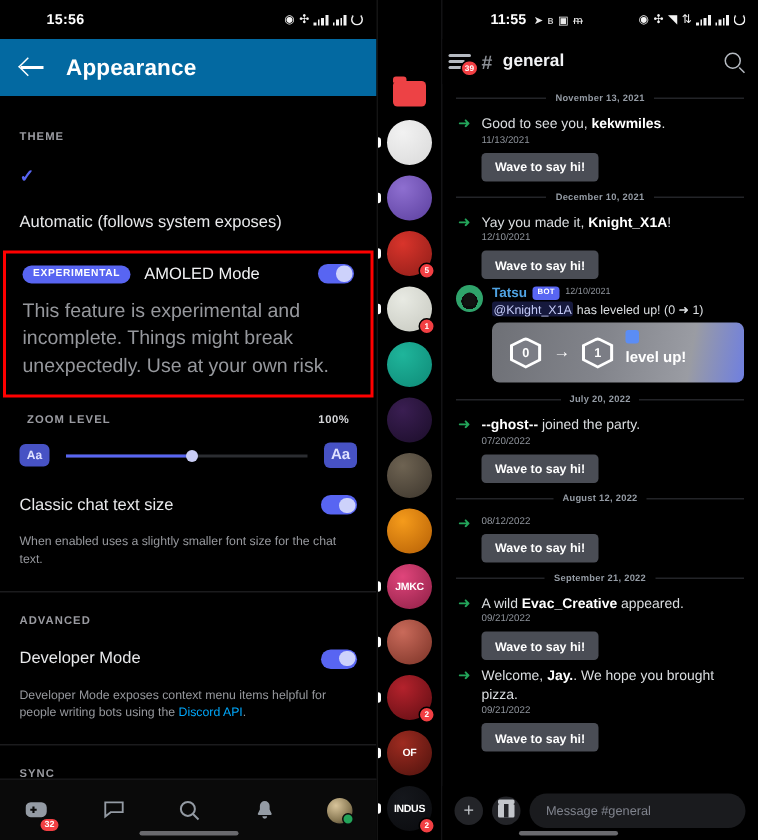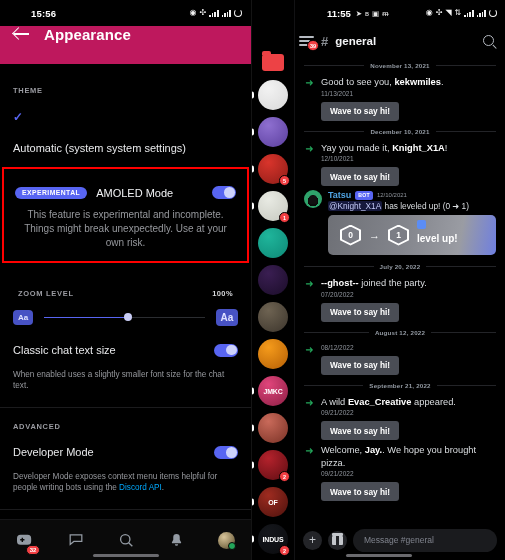--- a/index.html
+++ b/index.html
@@ -14,41 +14,41 @@
   .sb-time { font-size:9.5px; font-weight:700; letter-spacing:.2px; margin-left:22px; }
   .sb-right { margin-left:auto; display:flex; align-items:center; gap:3px; }
   .sb-ic { font-size:8px; color:#f2f2f2; line-height:1; }
   .bars { display:flex; align-items:flex-end; gap:1px; height:8px; }
   .bars i { display:block; width:1.6px; background:#f2f2f2; }
   .bars i:nth-child(1){height:2.5px}.bars i:nth-child(2){height:4px}
   .bars i:nth-child(3){height:5.5px}.bars i:nth-child(4){height:7px}
   .ring { width:8px;height:8px;border:1.3px solid #f2f2f2;border-radius:50%;
           border-top-color:transparent; }
 
-  .appbar { height:38px; display:flex; align-items:flex-start; gap:14px; padding:0 14px; background:#be185d; }
+  .appbar { height:38px; display:flex; align-items:center; gap:14px; padding:0 14px; background:#0369a1; }
   .back { width:16px;height:16px;position:relative;cursor:pointer; }
   .back::before{content:"";position:absolute;left:0;top:7.2px;width:15px;height:1.6px;background:#fff;}
   .back::after{content:"";position:absolute;left:0;top:3.4px;width:8px;height:8px;
                border-left:1.6px solid #fff;border-bottom:1.6px solid #fff;transform:rotate(45deg);}
   .appbar h1 { font-size:15px; font-weight:700; color:#fff; letter-spacing:.1px; }
 
   .scroll { height:496px; overflow:hidden; background:#000; }
   .gap { height:14px; }
   .sect-label { font-size:7.5px; font-weight:700; letter-spacing:.7px; color:#9a9ba1; padding:8px 13px 6px; }
   .row { padding:9px 13px; display:flex; align-items:center; cursor:pointer; }
   .row .lbl { font-size:11px; color:#e8e9eb; flex:1; }
   .check { color:#5865f2; font-size:12px; font-weight:700; }
   .divider { height:1px; background:#1b1b1d; margin:6px 0; }
 
-  .hl-box { border:2px solid #ff0000; margin:4px 2px 18px; padding:17px 11px 10px; }
+  .hl-box { border:2px solid #ff0000; margin:4px 2px 2px; padding:7px 11px 10px; }
   .hl-top { display:flex; align-items:center; gap:9px; }
   .pill { background:#5865f2; color:#fff; font-size:6.8px; font-weight:700; letter-spacing:.45px;
           padding:2.5px 7px; border-radius:9px; }
   .hl-top .t { font-size:11px; color:#f2f3f5; flex:1; }
-  .hl-desc { font-size:10px; color:#96989d; line-height:1.42; margin-top:9px;text-align:center; }
+  .hl-desc { font-size:13px; color:#96989d; line-height:1.42; margin-top:9px; }
 
   .toggle { width:24px;height:13px;border-radius:7px;background:#5865f2;position:relative;cursor:pointer;flex:none; }
   .toggle::after{content:"";position:absolute;right:1.2px;top:1.2px;width:10.6px;height:10.6px;
                  border-radius:50%;background:#cdd2fb;}
 
   .zoomhdr { display:flex; align-items:center; padding:8px 18px 4px; }
   .zoomhdr .l { font-size:7.5px;font-weight:700;letter-spacing:.7px;color:#9a9ba1;flex:1; }
   .zoomhdr .r { font-size:7.5px;font-weight:700;letter-spacing:.4px;color:#d4d5d8; }
   .sliderrow { display:flex; align-items:center; padding:7px 13px 9px; gap:9px; }
   .aa { background:#4752c4;color:#dfe1ff;border-radius:4px;display:flex;align-items:center;
@@ -197,21 +197,21 @@
 
     <div class="scroll">
       <div class="gap"></div>
 
       <div class="sect-label">THEME</div>
 
       <div class="row">
         <span class="check">✓</span>
       </div>
       <div class="row">
-        <span class="lbl">Automatic (system system settings)</span>
+        <span class="lbl">Automatic (follows system exposes)</span>
       </div>
 
       <div class="hl-box">
         <div class="hl-top">
           <span class="pill">EXPERIMENTAL</span>
           <span class="t">AMOLED Mode</span>
           <span class="toggle"></span>
         </div>
         <div class="hl-desc">This feature is experimental and incomplete. Things might break unexpectedly. Use at your own risk.</div>
       </div>

